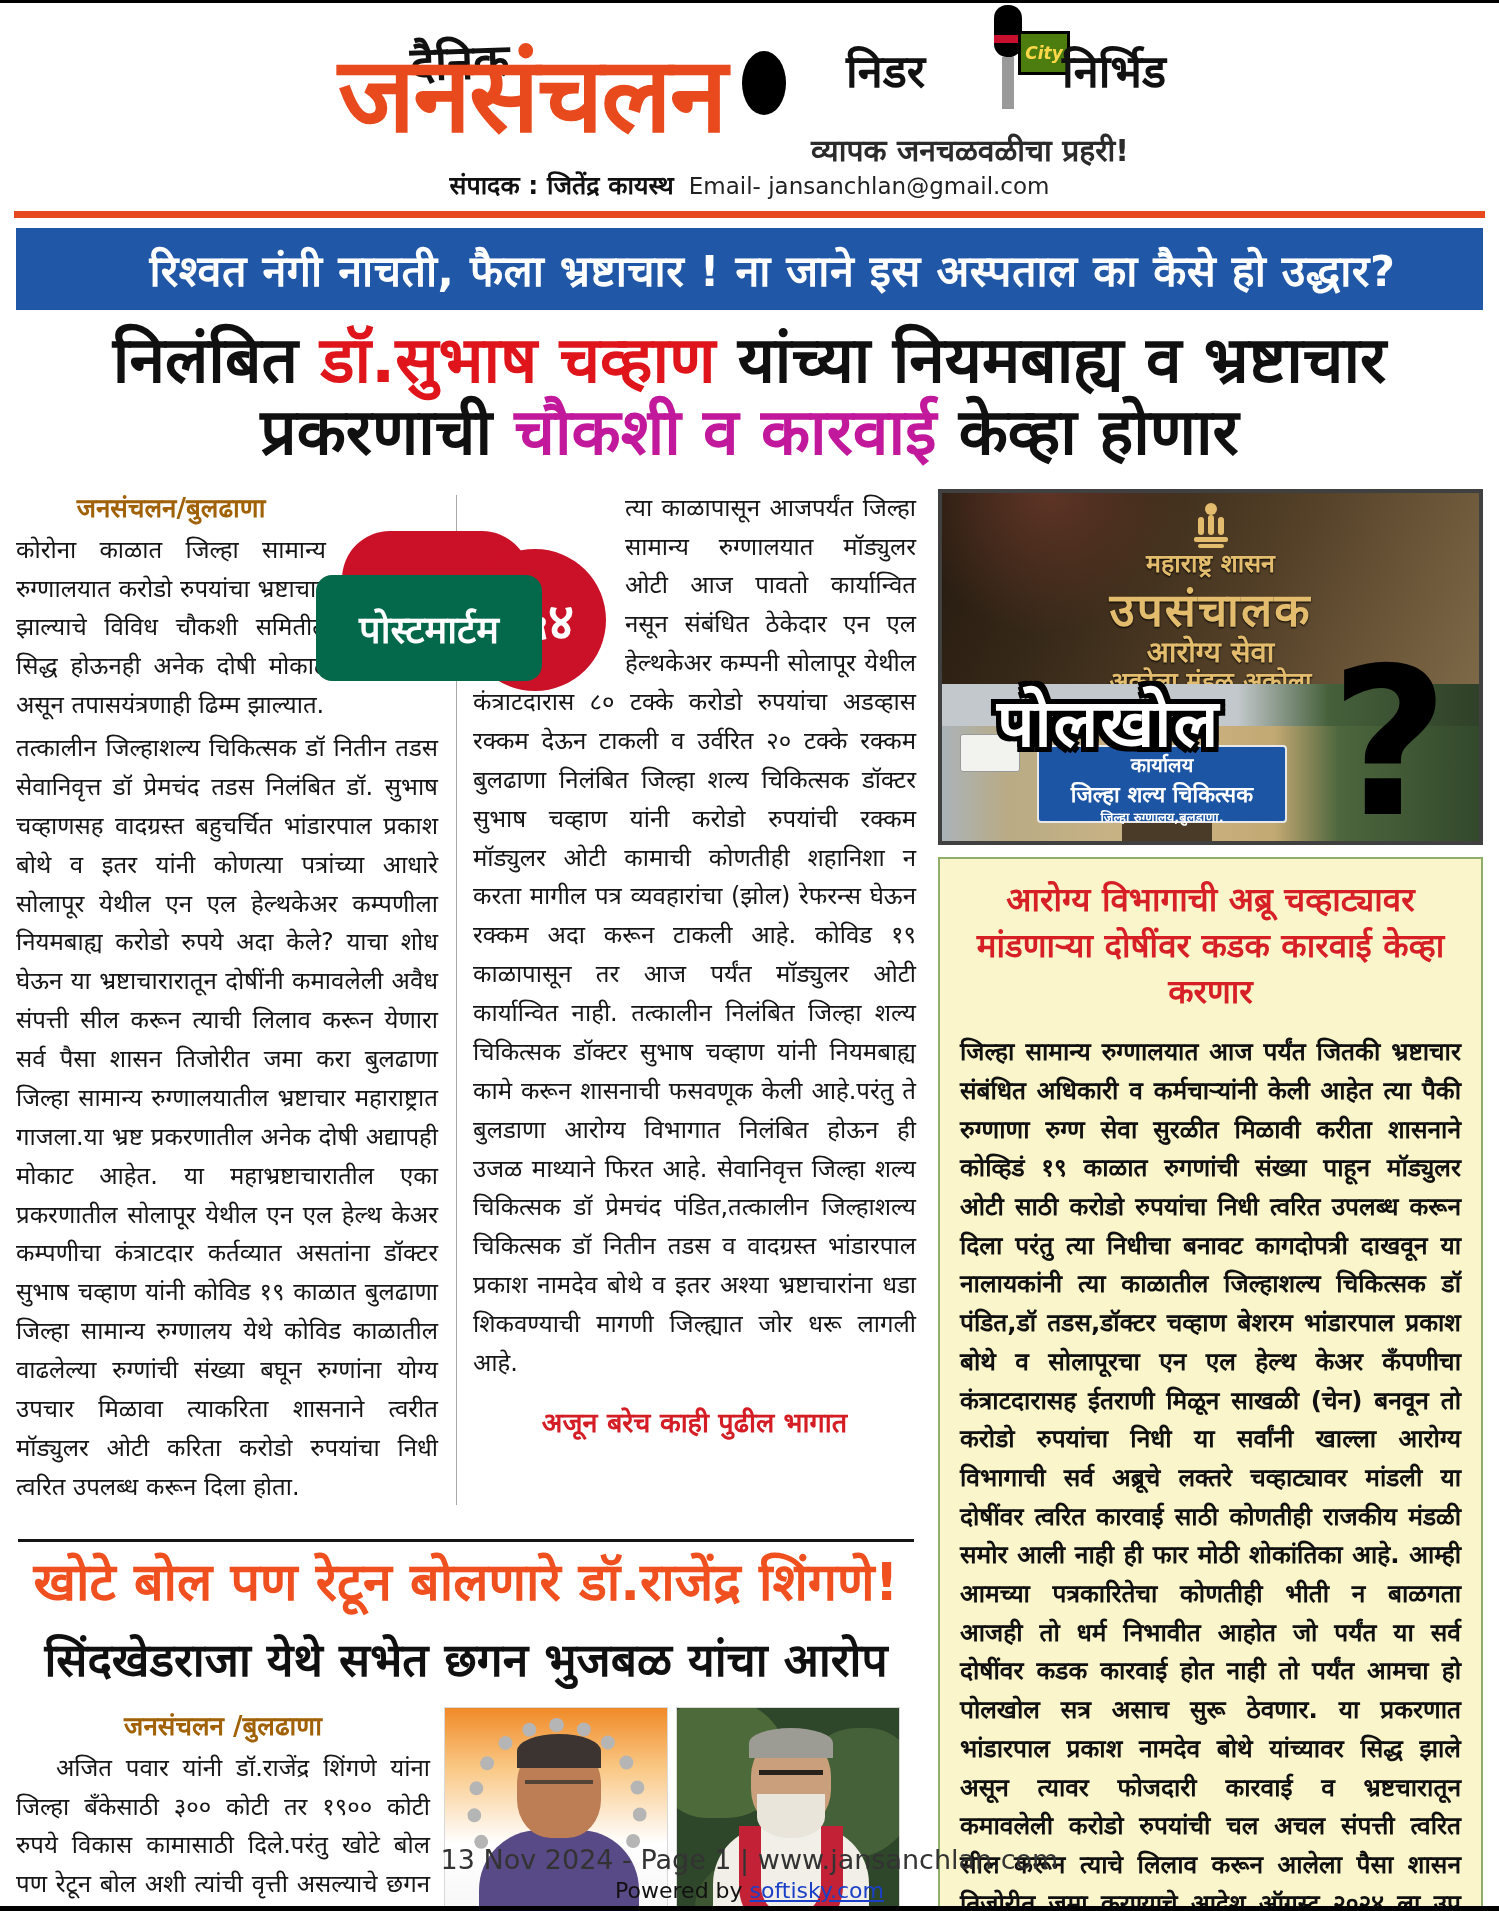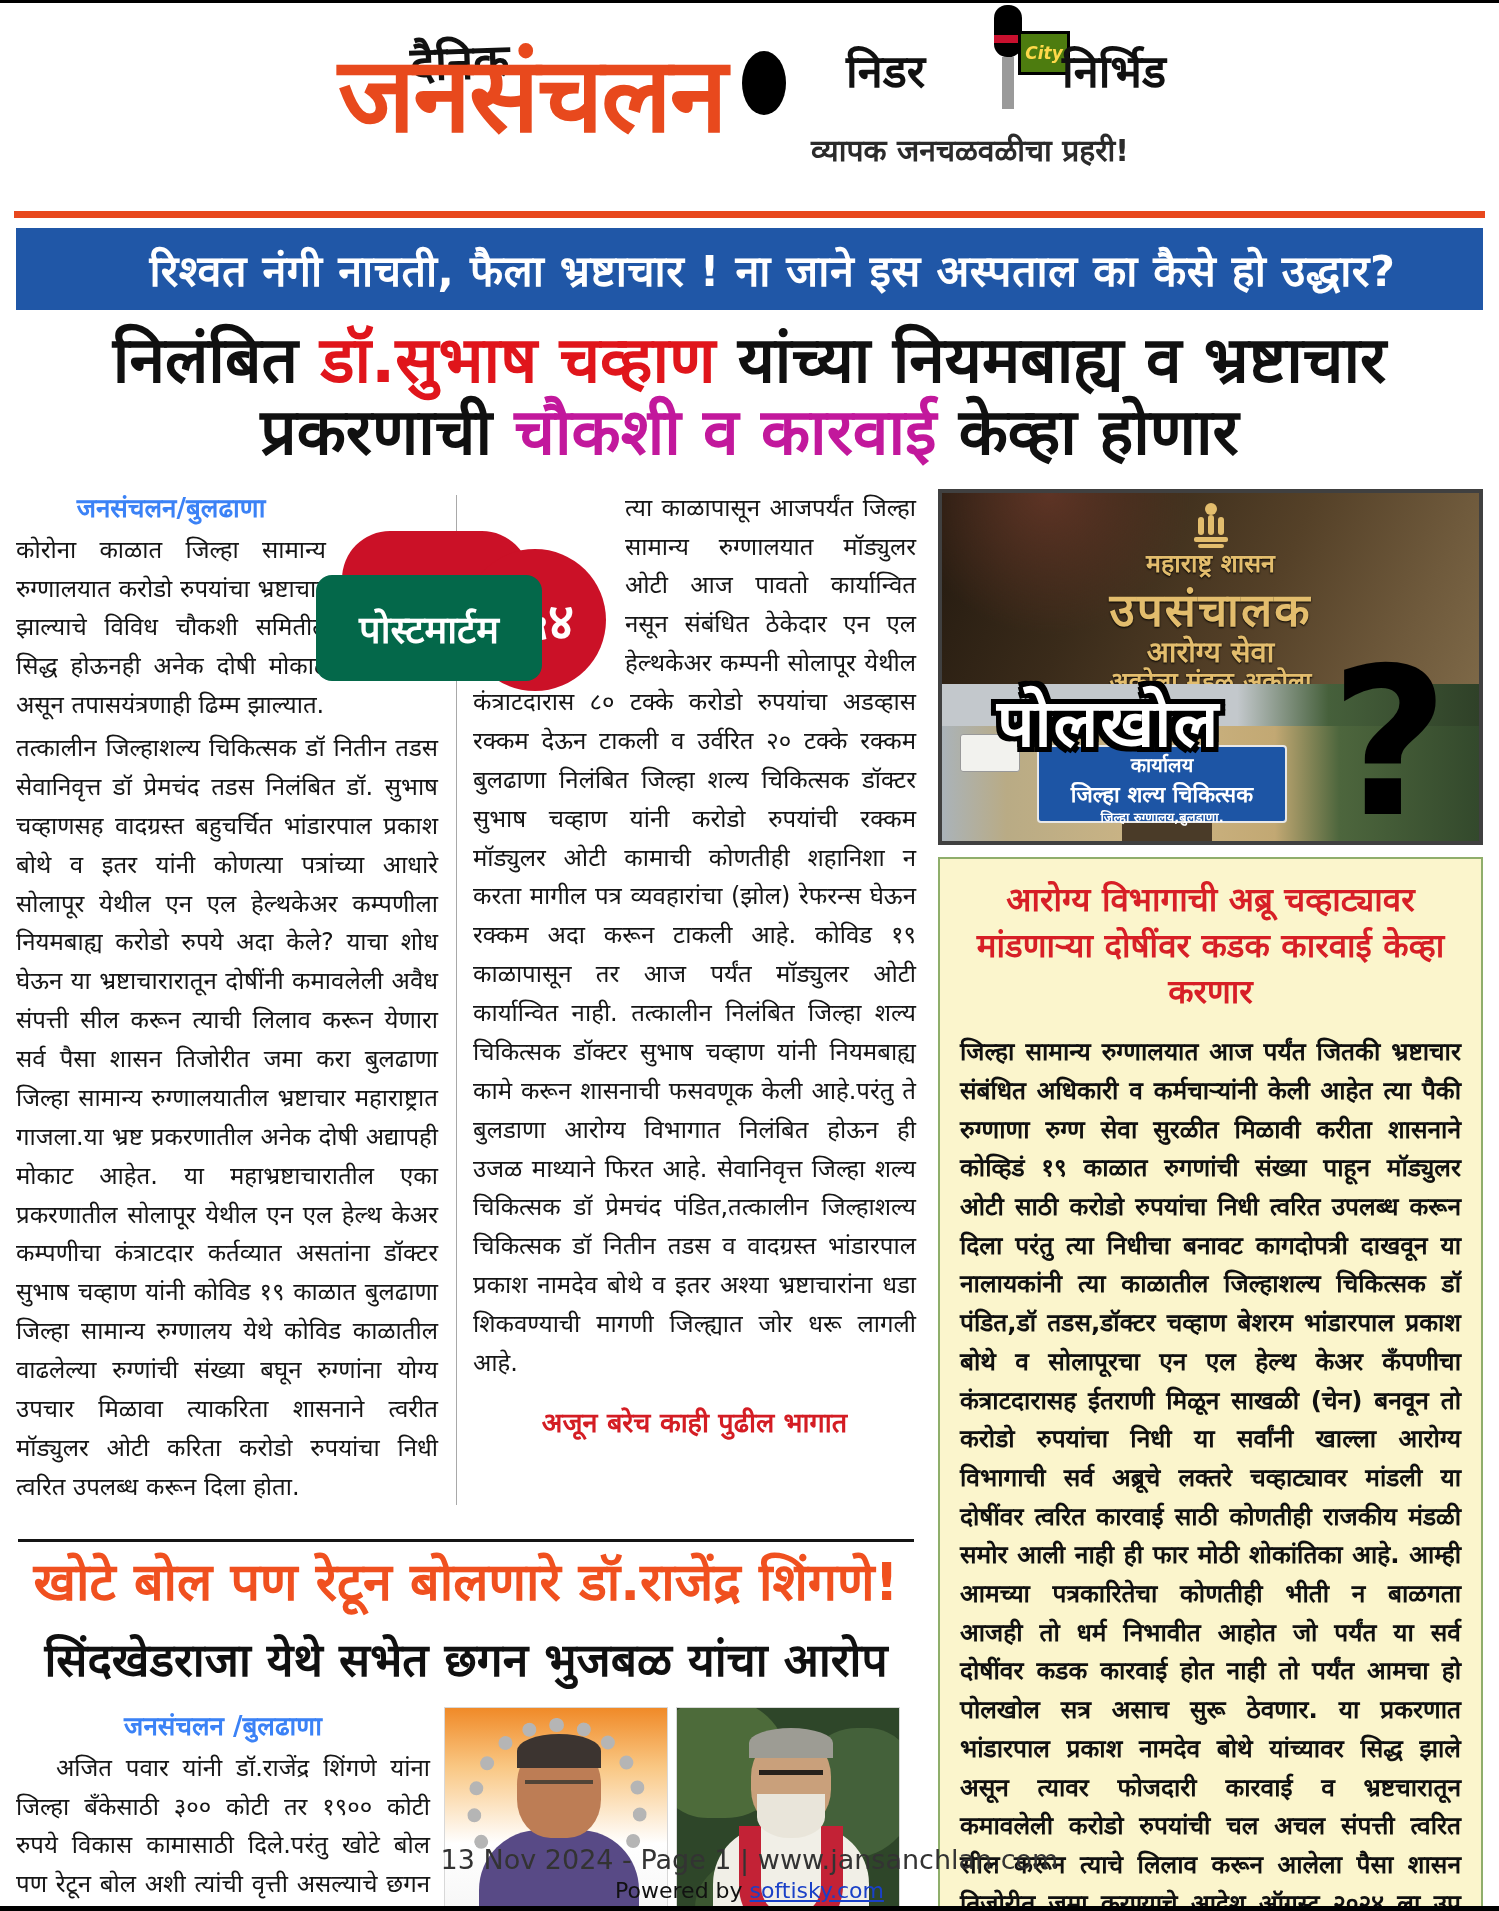--- a/index.html
+++ b/index.html
@@ -41,21 +41,21 @@
   
   .body-grid { display:flex; padding:0 16px; margin-top:20px; }
   .left-zone { width:900px; position:relative; }
   .right-zone { flex:1; margin-left:22px; }
 
   .columns { display:flex; }
   .col1 { width:440px; padding-right:18px; }
   .vrule { width:1px; background:#a9a9a9; margin:6px 0; }
   .col2 { flex:1; padding-left:16px; }
 
-  .byline { color:#3b82f6; font-weight:800; text-align:center; font-size:26px; margin-bottom:6px; }
+  .byline { color:#a16207; font-weight:800; text-align:center; font-size:26px; margin-bottom:6px; }
   .body-text { font-size:24px; line-height:1.62; text-align:justify; color:#161616; font-weight:500; margin-bottom:4px; }
   .spacer-r { float:right; width:112px; height:175px; }
   .spacer-l { float:left; width:152px; height:175px; }
   .col2-footer { clear:both; color:#d41d24; font-weight:800; text-align:center; font-size:27px; margin-top:20px; }
 
   
   .badge { position:absolute; left:300px; top:40px; width:290px; height:172px; z-index:6; }
   .badge .arc { position:absolute; left:26px; top:2px; width:188px; height:48px; background:#cb1127; border-radius:94px 94px 0 0; z-index:1; }
   .badge .num-circle { position:absolute; right:0; top:20px; width:142px; height:142px; background:#cb1127; border-radius:50%;
                        display:flex; align-items:center; justify-content:center; color:#fff; font-weight:800; font-size:50px; z-index:2; }
@@ -140,20 +140,24 @@
     <div class="h-mic-ellipse"></div>
     <div class="h-fearless-l">निडर</div>
     <div class="h-mic2">
       <div class="head"></div>
       <div class="band"></div>
       <div class="stem"></div>
       <div class="flag">City</div>
     </div>
     <div class="h-fearless-r">निर्भिड</div>
     <div class="h-tagline">व्यापक जनचळवळीचा प्रहरी!</div>
+    <div class="editor-row">
+      <span class="editor">संपादक : जितेंद्र कायस्थ</span>
+      <span class="email">Email- jansanchlan@gmail.com</span>
+    </div>
   </header>
 
   <div class="orange-rule"></div>
 
   <div class="banner">
     <span>रिश्वत नंगी नाचती, फैला भ्रष्टाचार ! ना जाने इस अस्पताल का कैसे हो उद्धार?</span>
   </div>
 
   <h1 class="headline">
     <div class="hl-line"><span>निलंबित </span><span class="hl-red">डॉ.सुभाष चव्हाण</span><span> यांच्या नियमबाह्य व भ्रष्टाचार</span></div>

